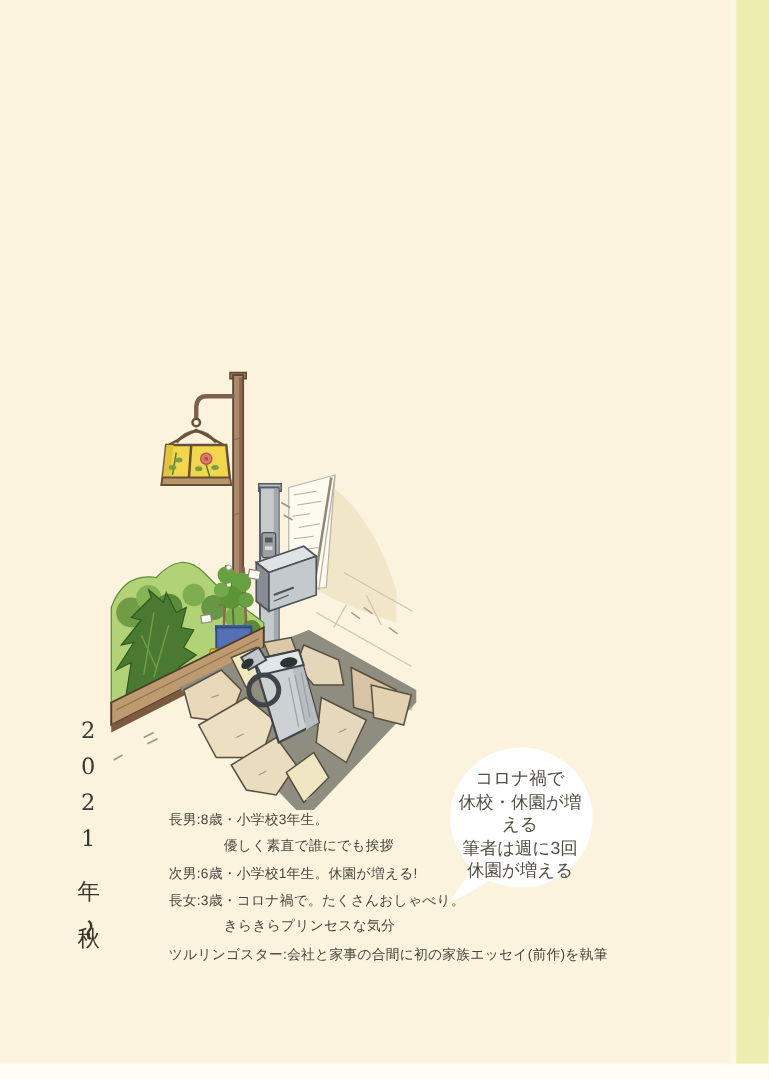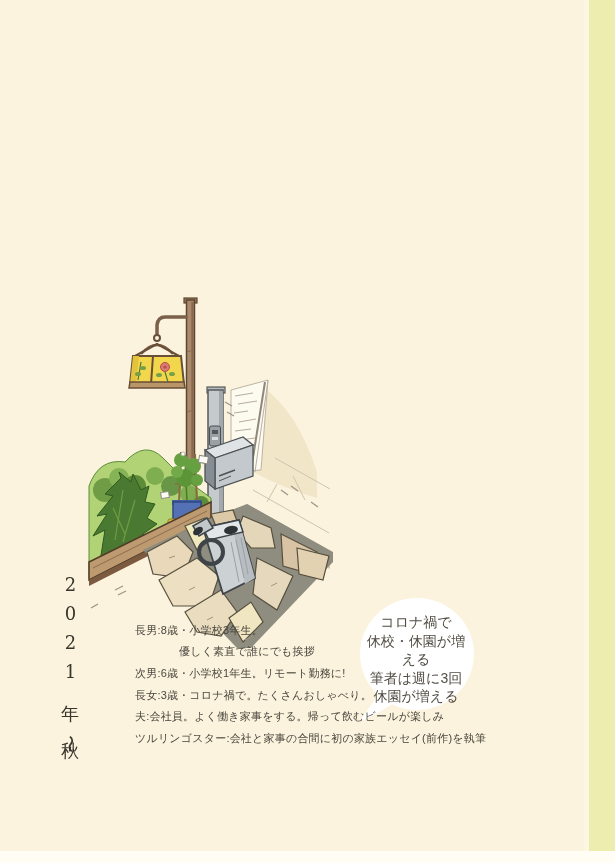--- a/index.html
+++ b/index.html
@@ -16,21 +16,21 @@
   }
   .vertical-title .wave{text-orientation:sideways;}
   .illustration{position:absolute;left:85px;top:290px;}
   .bubble{position:absolute;left:354px;top:596px;width:124px;height:132px;}
   .bubble svg{position:absolute;left:0;top:0;}
   .bubble-text{
     position:absolute;left:10px;top:17px;width:104px;
     font-size:14px;line-height:18.5px;color:#524e45;text-align:center;
   }
   .profiles{
-    position:absolute;left:135px;top:620px;width:420px;
+    position:absolute;left:135px;top:646px;width:420px;
     font-size:11px;line-height:21.5px;color:#4a463f;letter-spacing:0.2px;
     white-space:nowrap;
   }
   .profiles .indent{padding-left:44px;font-family:Liberation Mono, monospace;}
 </style>
 </head>
 <body>
 
 <div class="page">
 
@@ -243,19 +243,19 @@
       <div>コロナ禍で</div>
       <div>休校・休園が増える</div>
       <div>筆者は週に3回</div>
       <div>休園が増える</div>
     </div>
   </div>
 
   <div class="profiles">
     <div>長男:8歳・小学校3年生。</div>
     <div class="indent">優しく素直で誰にでも挨拶</div>
-    <div>次男:6歳・小学校1年生。リモート勤務に!</div>
+    <div>次男:6歳・小学校1年生。休園が増える!</div>
     <div>長女:3歳・コロナ禍で。たくさんおしゃべり。</div>
-    <div>夫:会社員。よく働き家事をする。帰って飲むビールが楽しみ</div>
+    <div class="indent">きらきらプリンセスな気分</div>
     <div>ツルリンゴスター:会社と家事の合間に初の家族エッセイ(前作)を執筆</div>
   </div>
 
 </div>
 
 </body></html>

